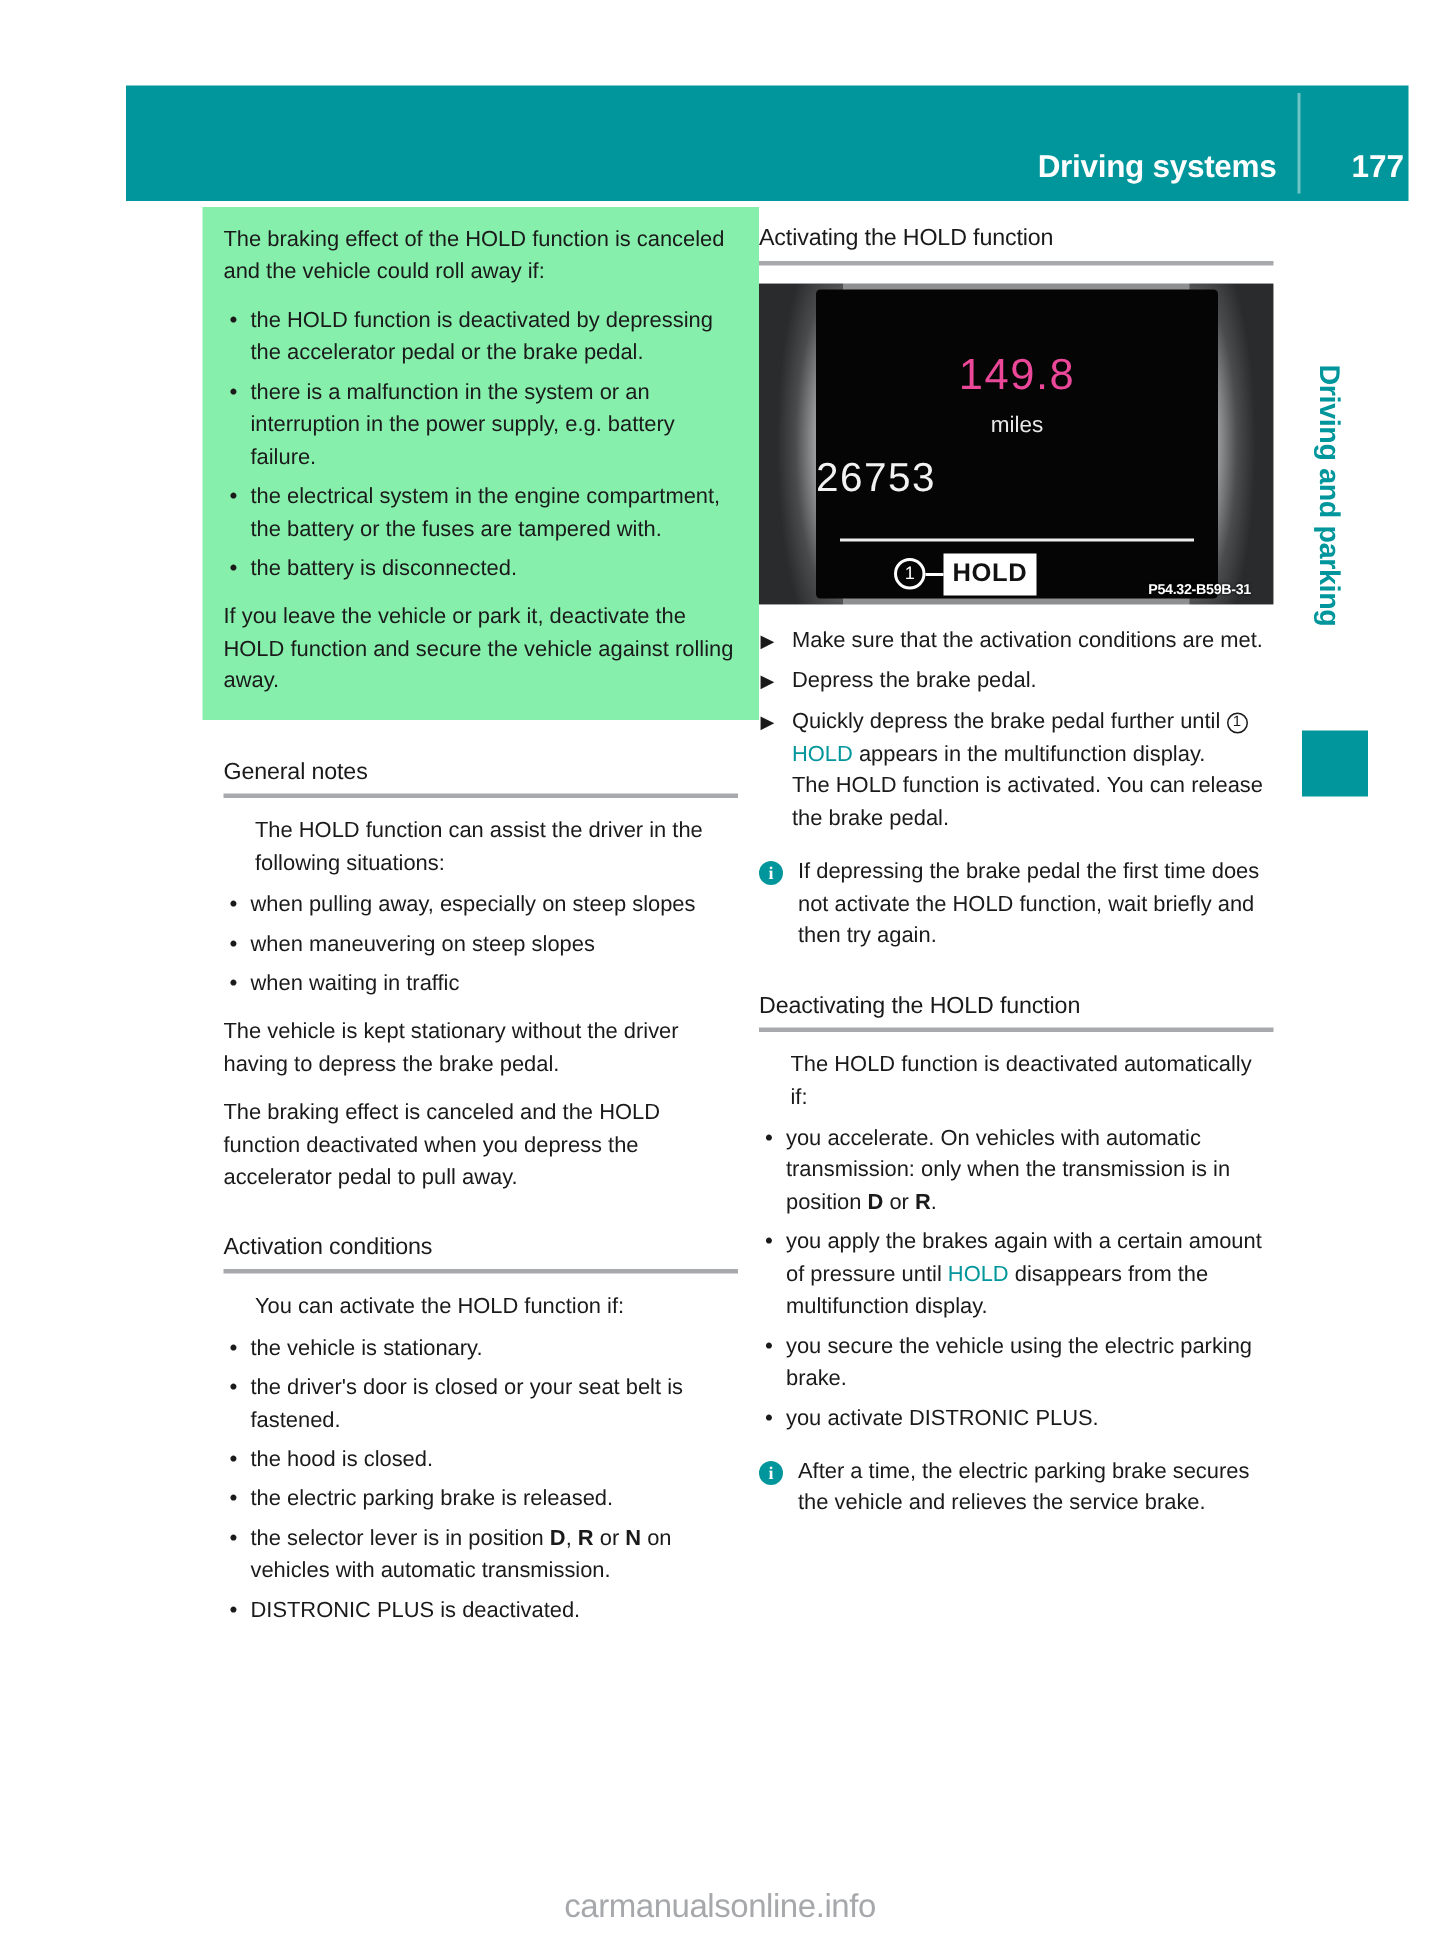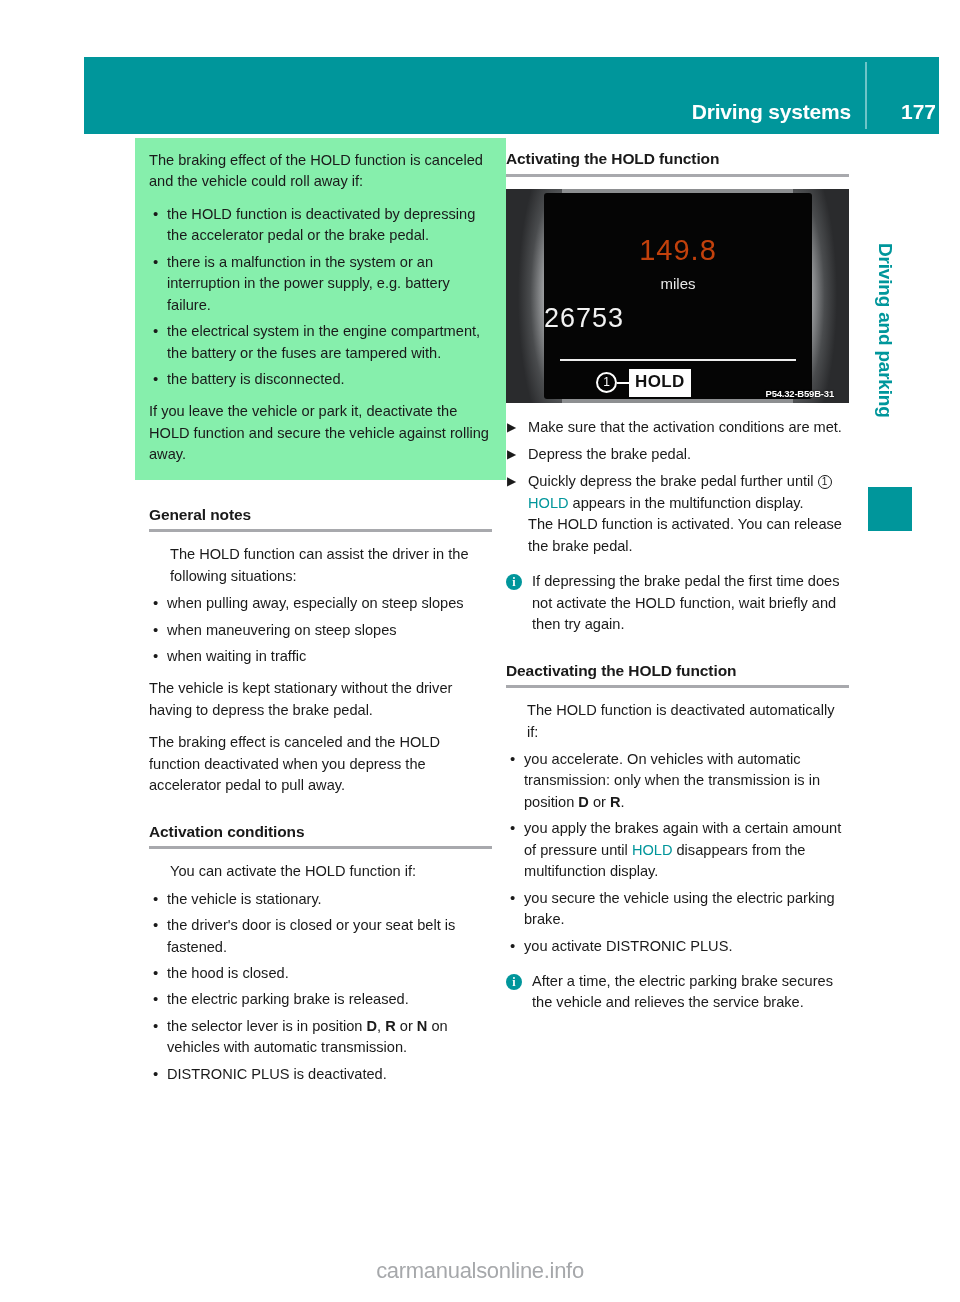--- a/index.html
+++ b/index.html
@@ -92,21 +92,21 @@
     background: #86efac;
     padding: 12px 14px 14px 14px;
     margin: -12px -14px 17px -14px;
     width: 371px;
   }
   .warn-box p { margin: 0 0 9px 0; }
   .warn-box p:last-child { margin-bottom: 0; }
 
   h2.section-head {
     font-size: 15.5px;
-    font-weight: bold;
+    font-weight: normal;
     margin: 26px 0 0 0;
     padding: 0 0 5px 0;
     line-height: 1.2;
     letter-spacing: -0.1px;
   }
   .rule {
     height: 3px;
     background: #a8a9ad;
     margin: 0 0 12px 0;
   }
@@ -200,21 +200,21 @@
   .fig-screen {
     position: absolute;
     left: 38px; top: 4px;
     width: 268px; height: 206px;
     background: #050505;
     border-radius: 3px;
   }
   .fig-val {
     position: absolute; left: 0; right: 0; top: 36px;
     text-align: center;
-    color: #c2410c;
+    color: #ec4899;
     font-size: 29px;
     letter-spacing: 1px;
   }
   .fig-unit {
     position: absolute; left: 0; right: 0; top: 80px;
     text-align: center;
     color: #e8e8e8;
     font-size: 15px;
   }
   .fig-odo {

